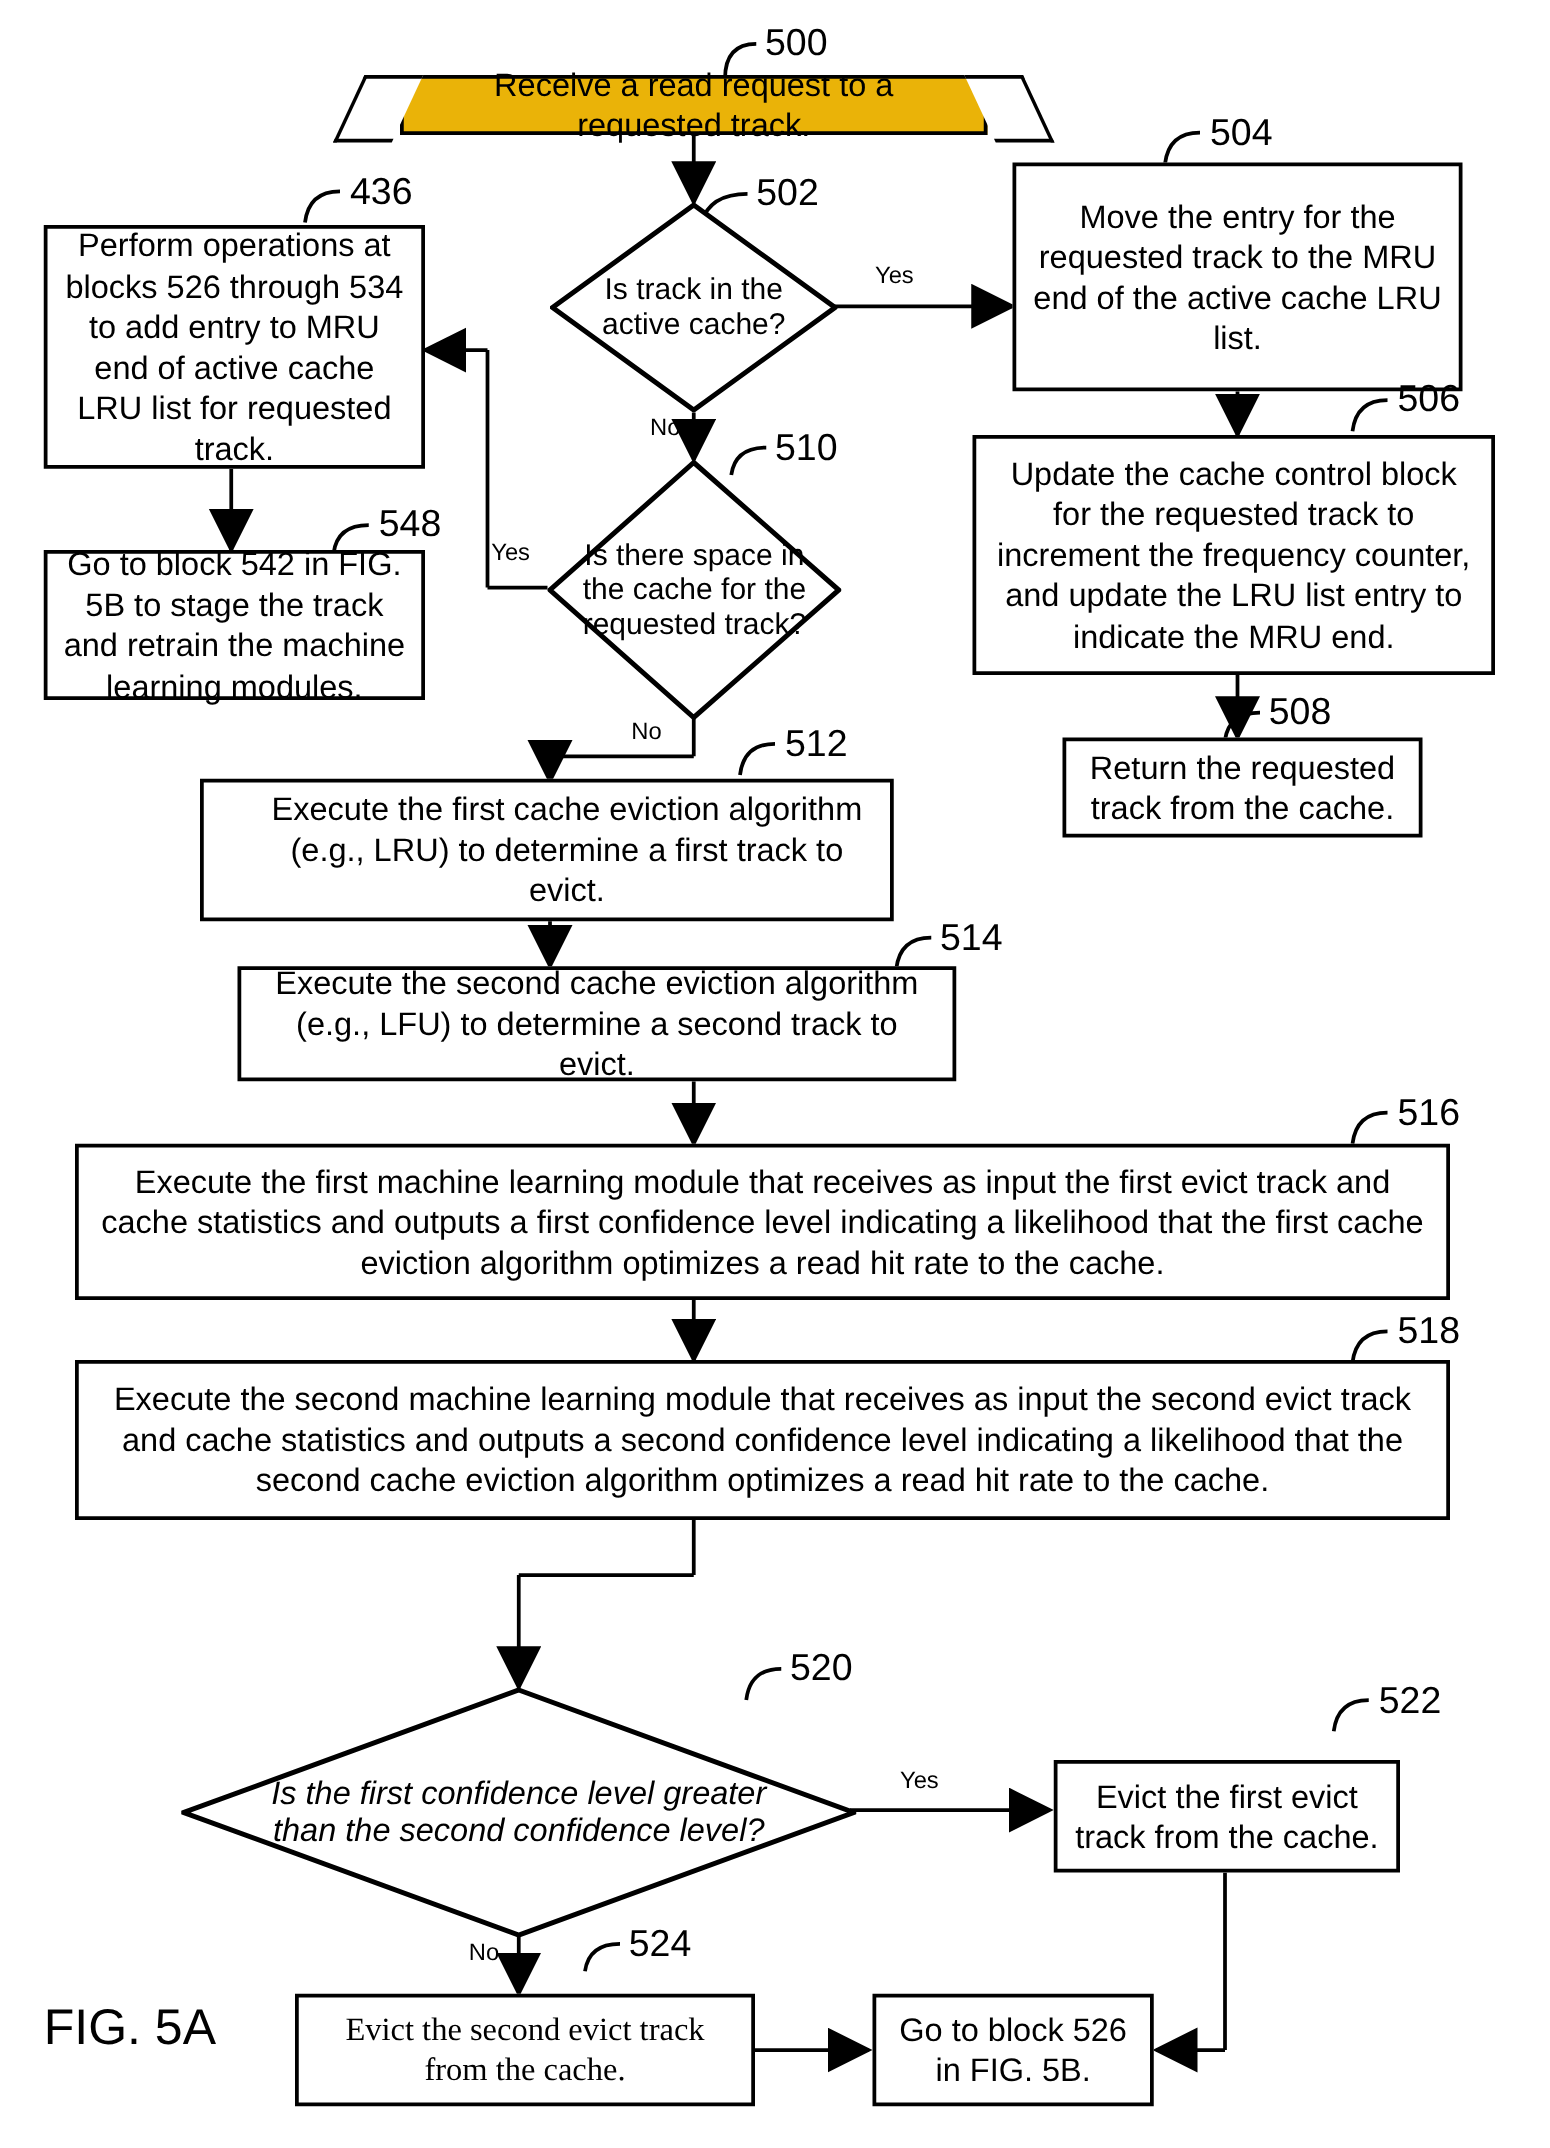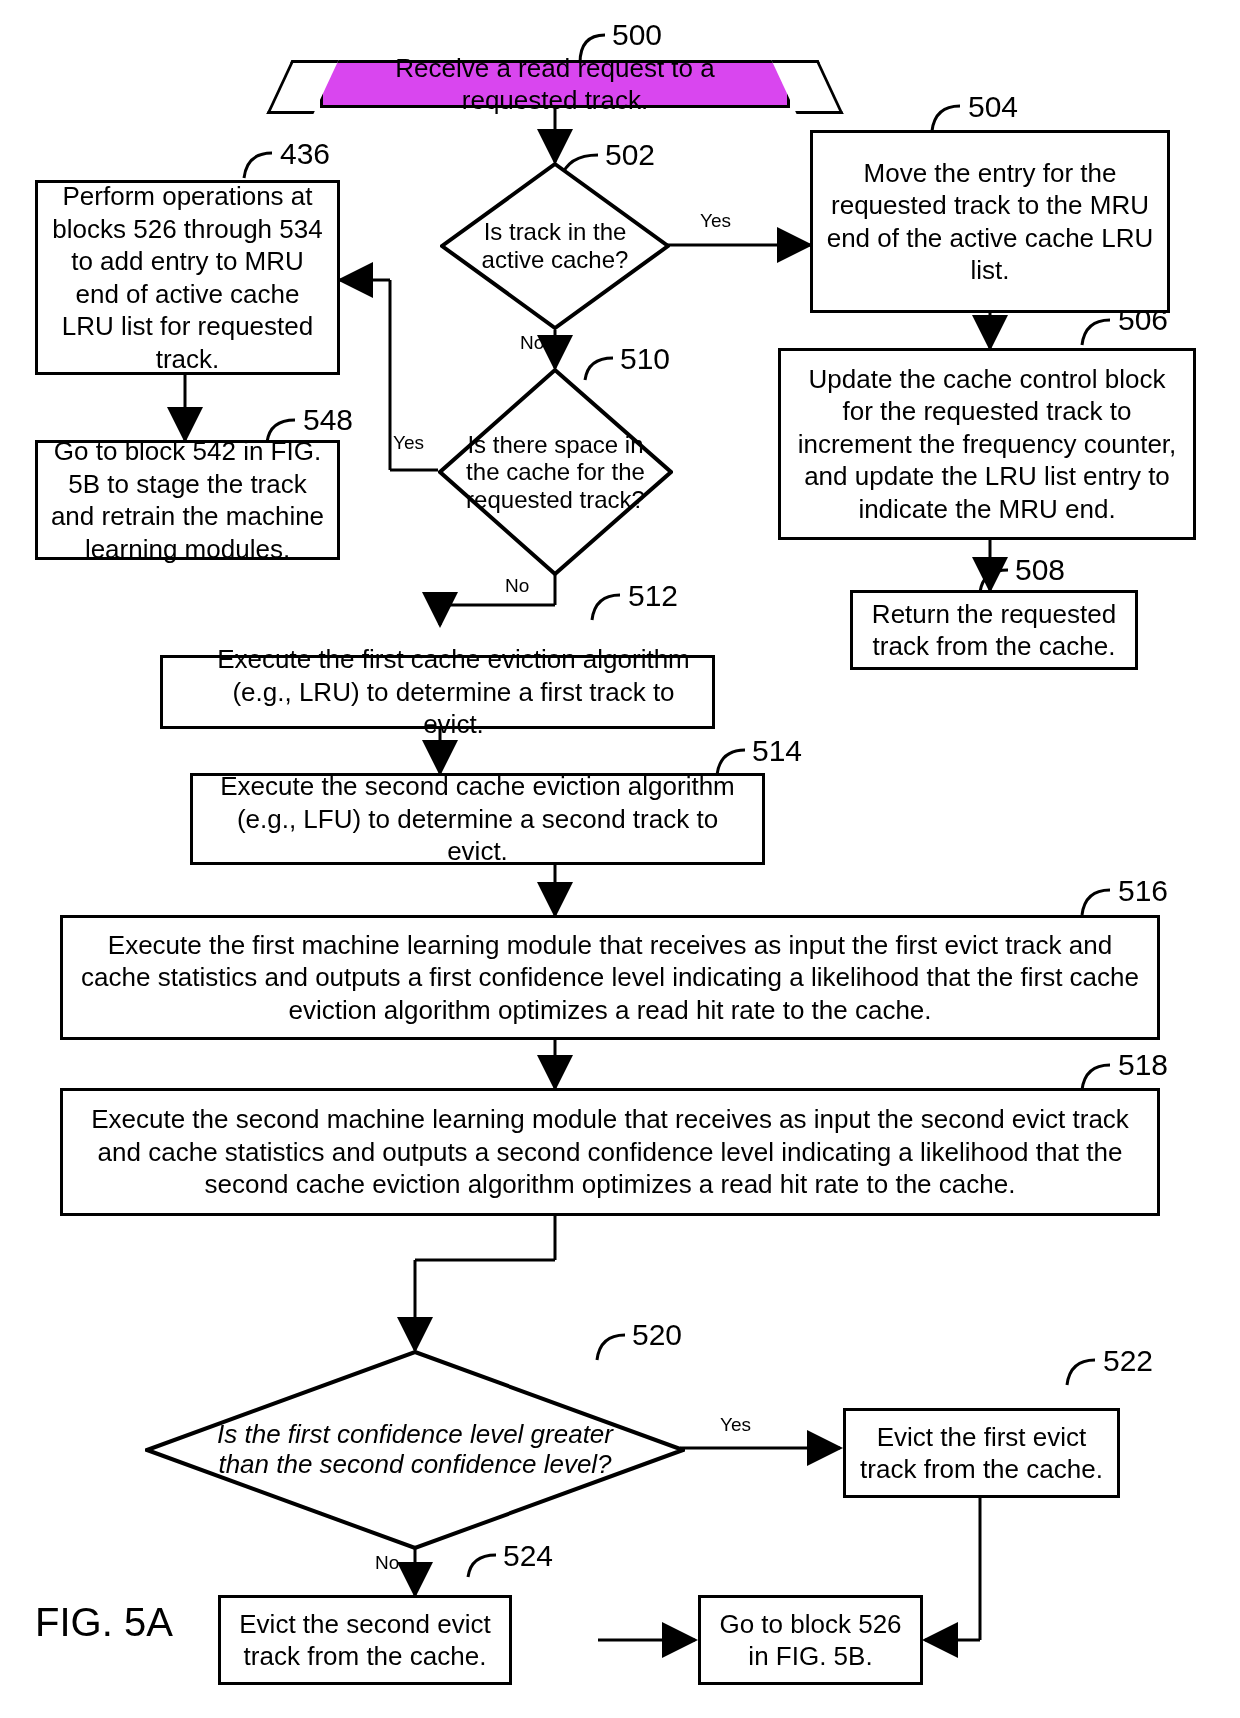--- a/index.html
+++ b/index.html
@@ -20,21 +20,21 @@
     align-items: center;
     justify-content: center;
     text-align: center;
     padding: 8px 12px;
     font-size: 26px;
     line-height: 1.25;
   }
   .terminator {
     position: absolute;
     border: 3px solid #000;
-    background: #d946ef;
+    background: #eab308;
     display: flex;
     align-items: center;
     justify-content: center;
     text-align: center;
     padding: 8px 48px;
     font-size: 26px;
     line-height: 1.25;
   }
   .terminator::before, .terminator::after {
     content: '';
@@ -201,21 +201,21 @@
 <div class="box" style="left:35px; top:180px; width:305px; height:195px;">
   <span>Perform operations at blocks 526 through 534 to add entry to MRU end of active cache LRU list for requested track.</span>
 </div>
 <div class="label" style="left:280px; top:137px;">436</div>
 
 <div class="box" style="left:35px; top:440px; width:305px; height:120px;">
   <span>Go to block 542 in FIG. 5B to stage the track and retrain the machine learning modules.</span>
 </div>
 <div class="label" style="left:303px; top:403px;">548</div>
 
-<div class="box" style="left:160px; top:655px; width:555px; height:74px;padding-left:44px;">
+<div class="box" style="left:160px; top:623px; width:555px; height:114px;padding-left:44px;">
   <span>Execute the first cache eviction algorithm (e.g., LRU) to determine a first track to evict.</span>
 </div>
 <div class="label" style="left:628px; top:579px;">512</div>
 
 <div class="box" style="left:190px; top:773px; width:575px; height:92px;">
   <span>Execute the second cache eviction algorithm (e.g., LFU) to determine a second track to evict.</span>
 </div>
 <div class="label" style="left:752px; top:734px;">514</div>
 
 <div class="box" style="left:60px; top:915px; width:1100px; height:125px;">
@@ -236,20 +236,20 @@
 </div>
 <div class="label" style="left:632px; top:1318px;">520</div>
 <div class="yn" style="left:720px; top:1414px;">Yes</div>
 <div class="yn" style="left:375px; top:1552px;">No</div>
 
 <div class="box" style="left:843px; top:1408px; width:277px; height:90px;">
   <span>Evict the first evict track from the cache.</span>
 </div>
 <div class="label" style="left:1103px; top:1344px;">522</div>
 
-<div class="box" style="left:218px; top:1595px; width:294px; height:90px;">
+<div class="box" style="left:236px; top:1595px; width:368px; height:90px;font-family:Liberation Serif, serif;">
   <span>Evict the second evict track from the cache.</span>
 </div>
 <div class="label" style="left:503px; top:1539px;">524</div>
 
 <div class="box" style="left:698px; top:1595px; width:225px; height:90px;">
   <span>Go to block 526 in FIG. 5B.</span>
 </div>
 
 </body></html>

